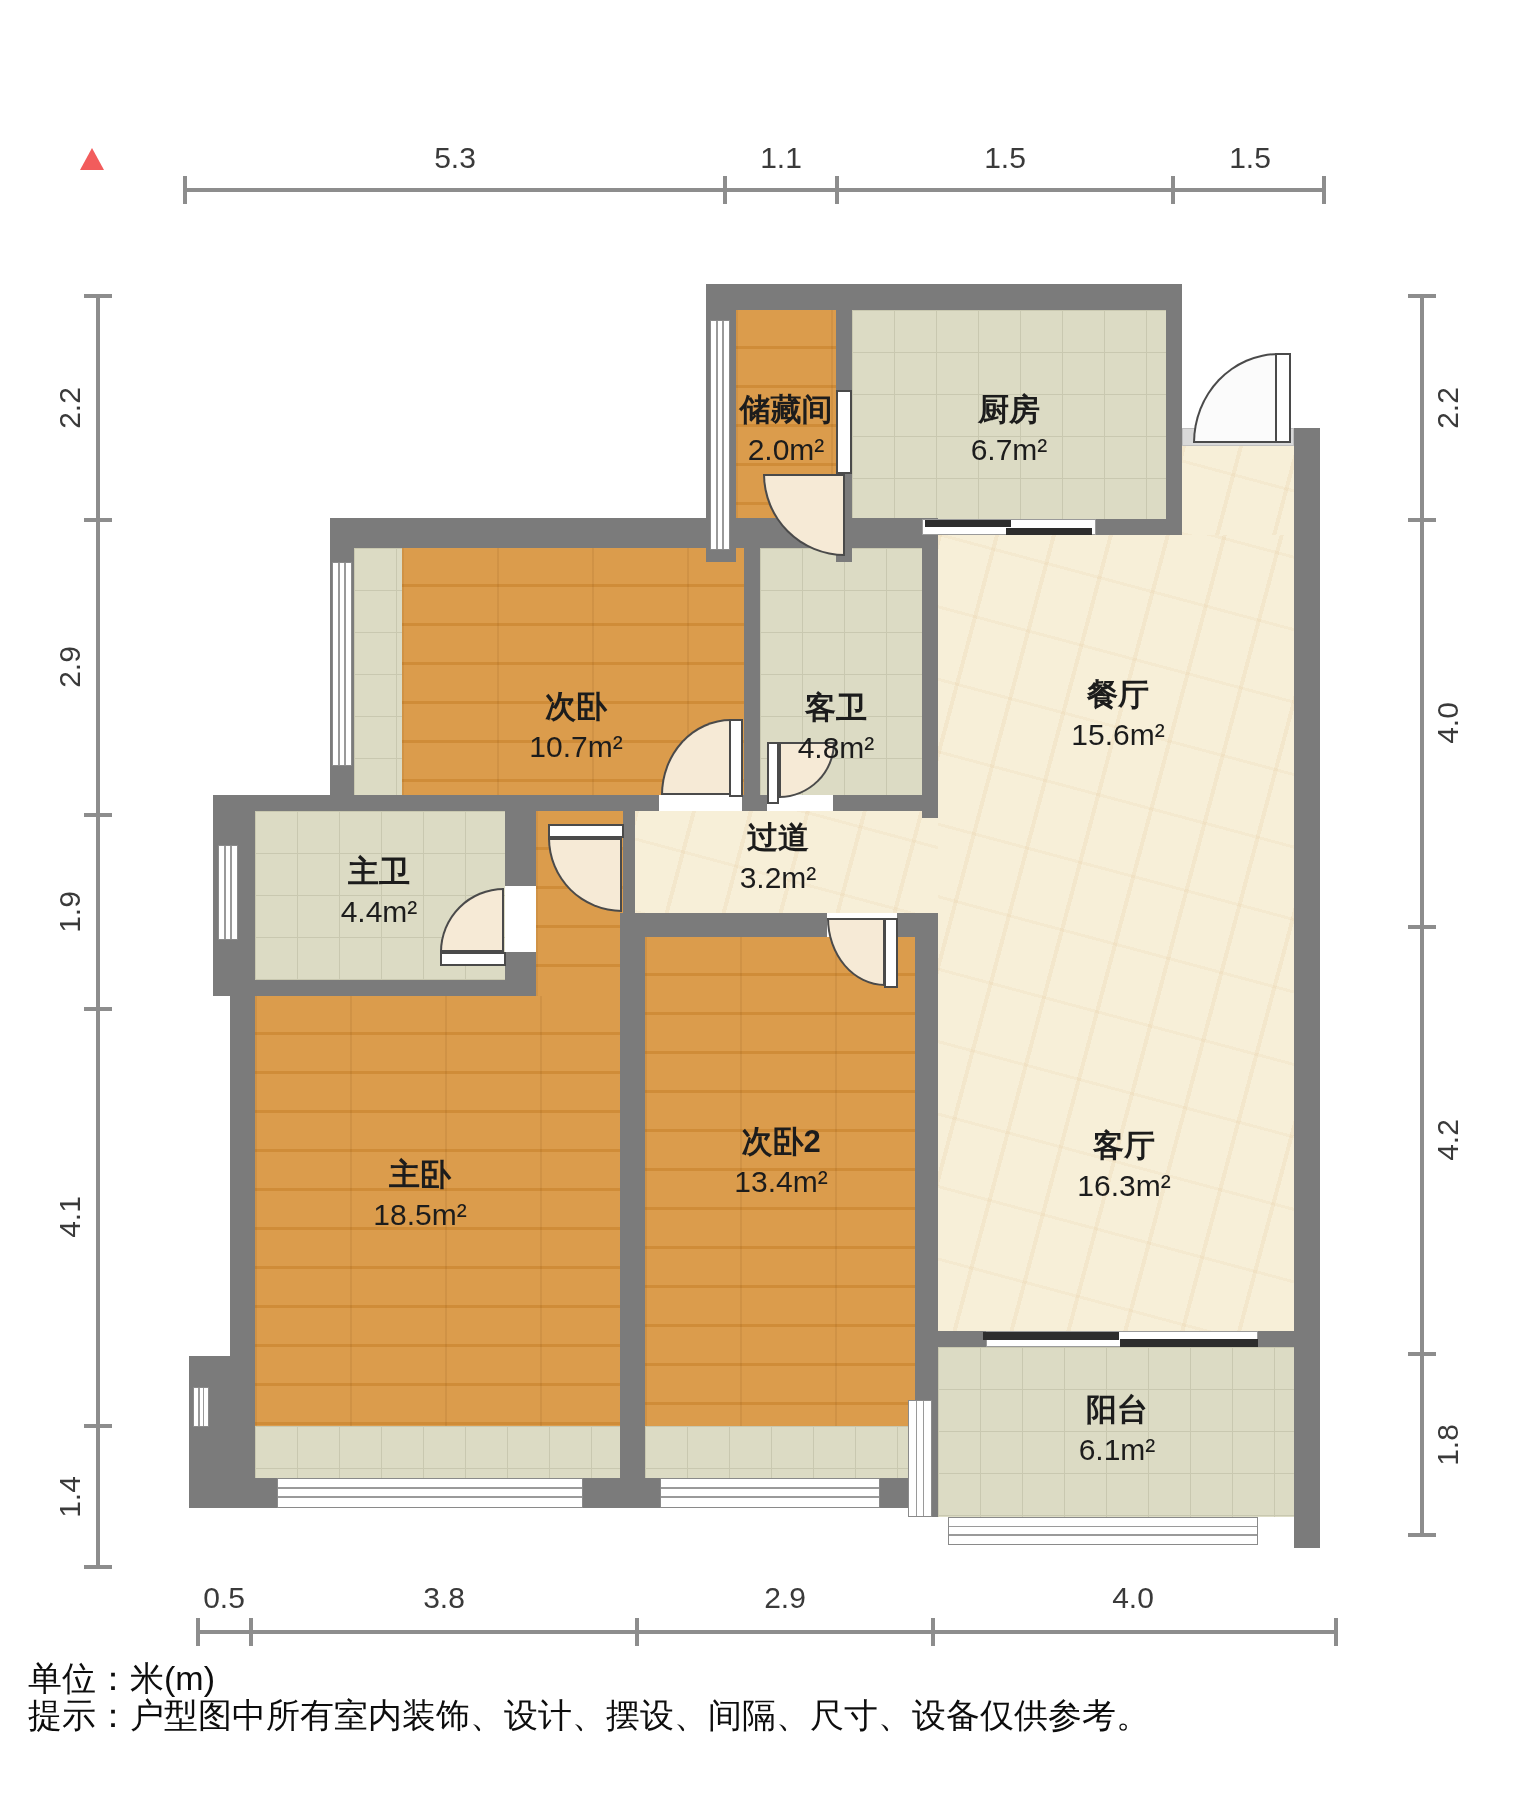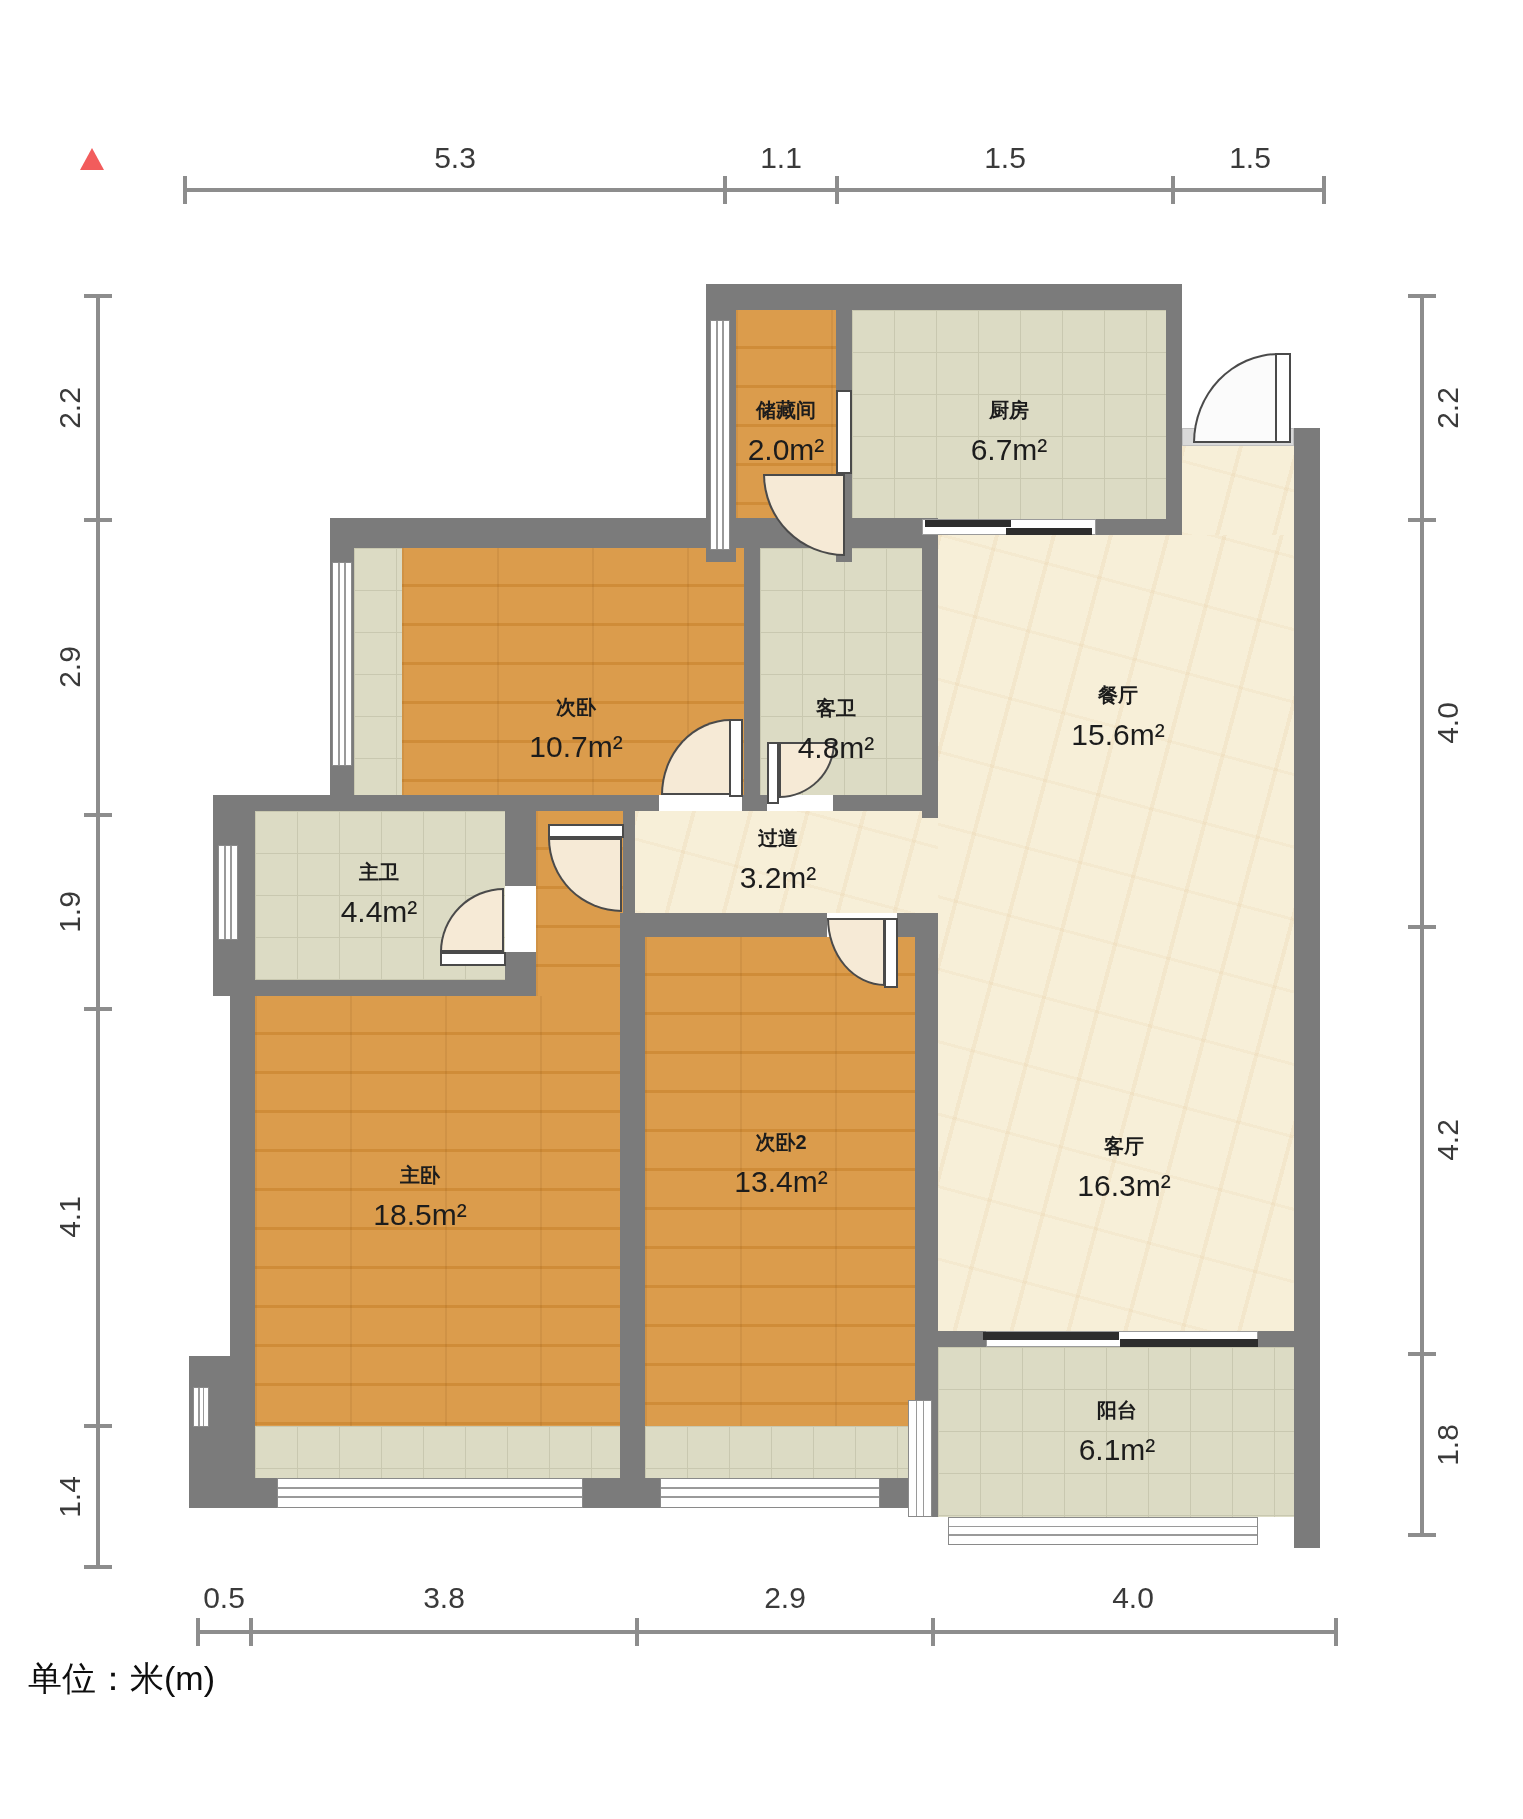--- a/index.html
+++ b/index.html
@@ -29,21 +29,21 @@
   
   .leaf{position:absolute;background:#fff;border:2px solid #4a4a4a;box-sizing:border-box;}
   .arc{position:absolute;border:2px solid #4a4a4a;background:#f6ead6;box-sizing:border-box;}
   .arc-tl{border-radius:100% 0 0 0;}
   .arc-bl{border-radius:0 0 0 100%;}
   .arc-br{border-radius:0 0 100% 0;}
   .slide-base{position:absolute;background:#fff;border:1px solid #9a9a9a;box-sizing:border-box;}
   .slide-bar{position:absolute;background:#2d2d2d;}
   
   .room-label{position:absolute;transform:translate(-50%,-50%);text-align:center;color:#1c1c1c;white-space:nowrap;}
-  .rname{font-size:20px;font-weight:600;line-height:40px;}
+  .rname{font-size:31px;font-weight:600;line-height:40px;}
   .rarea{font-size:30px;font-weight:400;line-height:40px;}
   
   .dim-line-h{position:absolute;height:4px;background:#8d8d8d;}
   .dim-line-v{position:absolute;width:4px;background:#8d8d8d;}
   .tick-v{position:absolute;width:4px;height:28px;background:#8d8d8d;}
   .tick-h{position:absolute;width:28px;height:4px;background:#8d8d8d;}
   .dim-label{position:absolute;font-size:30px;color:#3a3a3a;transform:translate(-50%,-50%);white-space:nowrap;}
   .dim-label-v{position:absolute;font-size:30px;color:#3a3a3a;transform:translate(-50%,-50%) rotate(-90deg);white-space:nowrap;}
   
   .north{position:absolute;width:0;height:0;border-left:12px solid transparent;border-right:12px solid transparent;border-bottom:22px solid #f25c5c;}
@@ -233,15 +233,16 @@
   <div class="tick-v" style="left:635px;top:1618px"></div>
   <div class="tick-v" style="left:931px;top:1618px"></div>
   <div class="tick-v" style="left:1334px;top:1618px"></div>
   <span class="dim-label" style="left:224px;top:1598px">0.5</span>
   <span class="dim-label" style="left:444px;top:1598px">3.8</span>
   <span class="dim-label" style="left:785px;top:1598px">2.9</span>
   <span class="dim-label" style="left:1133px;top:1598px">4.0</span>
 
   <div class="footer">
     <div>单位：米(m)</div>
+    <div>提示：户型图中所有室内装饰、设计、摆设、间隔、尺寸、设备仅供参考。</div>
   </div>
 
 </div>
 
 </body></html>

